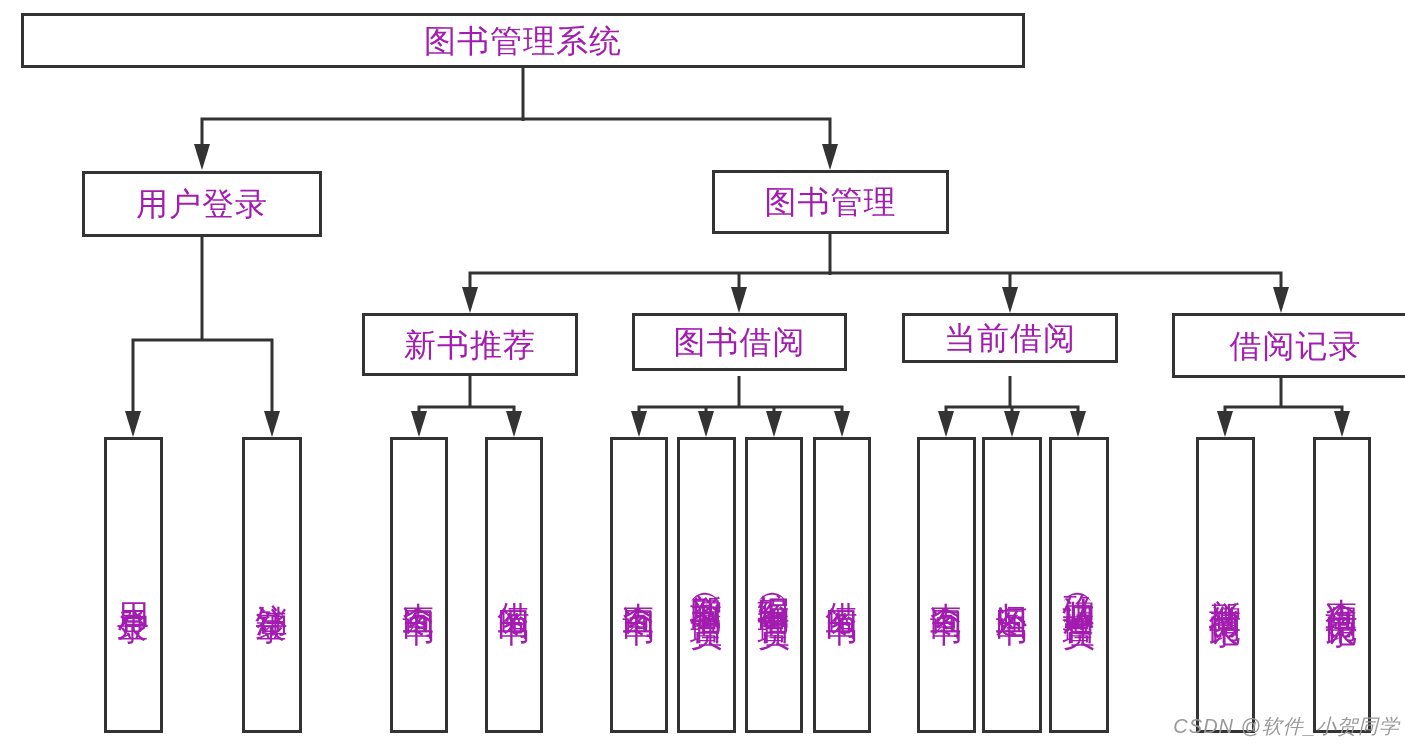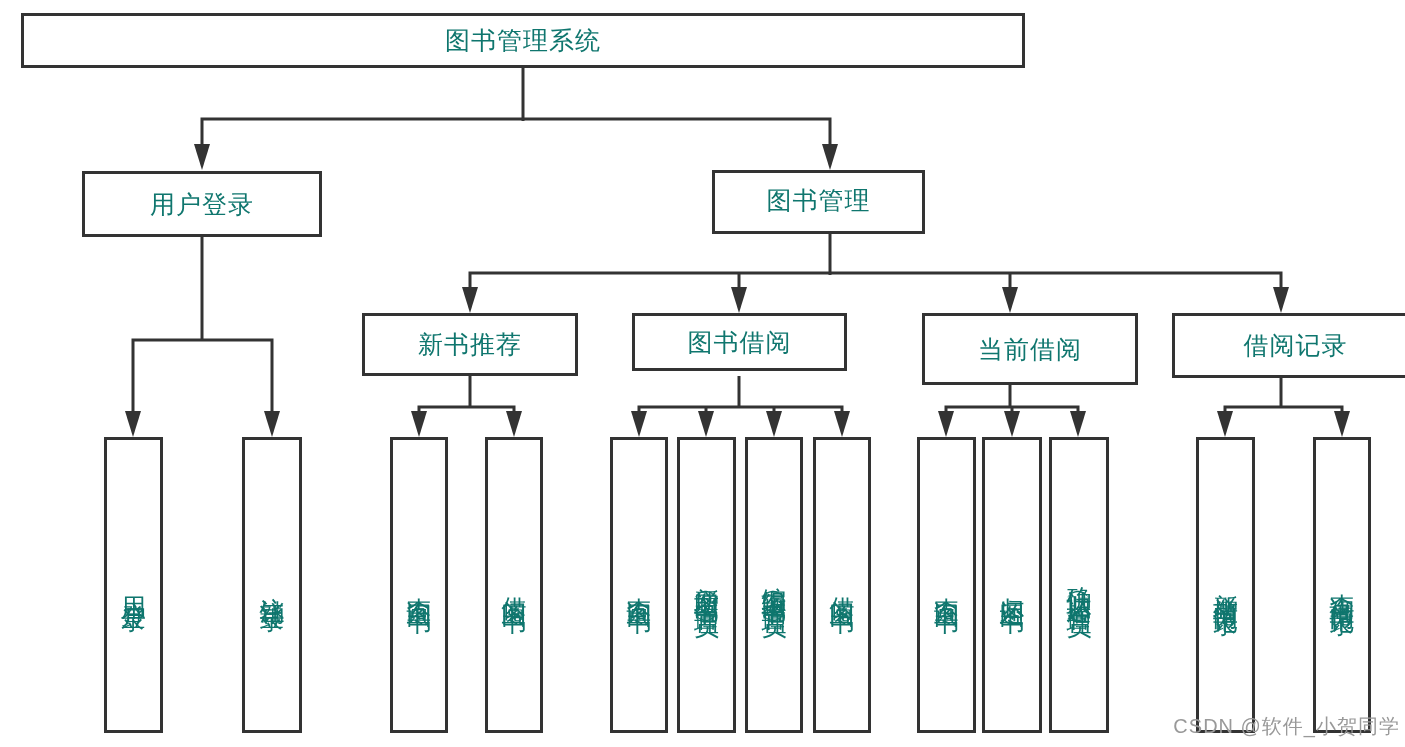--- a/index.html
+++ b/index.html
@@ -15,44 +15,45 @@
     position: absolute;
     left: 0; top: 0;
     width: 1405px; height: 747px;
     pointer-events: none;
   }
   .box {
     position: absolute;
     box-sizing: border-box;
     border: 3px solid #333333;
     background: #ffffff;
-    color: #0f766e;
+    color: #a21caf;
     display: flex;
     align-items: center;
     justify-content: center;
-    font-size: 25px;
+    font-size: 32px;
     line-height: 1;
   }
   .box.h { letter-spacing: 1px; white-space: nowrap; }
   .box.v > span {
     writing-mode: vertical-rl;
     text-orientation: mixed;
     letter-spacing: 4px;
     line-height: 1;
     white-space: nowrap;
   }
   .watermark {
     position: absolute;
     right: 5px;
     top: 713px;
     font-size: 20px;
     color: #999999;
     letter-spacing: 1px;
     z-index: 5;
     white-space: nowrap;
+    font-style: italic;
   }
 </style>
 </head>
 <body>
 
 <div class="stage">
 
   <svg class="wires" viewBox="0 0 1405 747" xmlns="http://www.w3.org/2000/svg">
     <g stroke="#333333" stroke-width="3" fill="none">
       <path d="M523 68 V121"></path>
@@ -94,25 +95,25 @@
       <polygon points="1004,411 1020,411 1012,437"></polygon>
       <polygon points="1070,411 1086,411 1078,437"></polygon>
       <polygon points="1217,411 1233,411 1225,437"></polygon>
       <polygon points="1334,411 1350,411 1342,437"></polygon>
     </g>
   </svg>
 
   <div class="box h" style="left:21px; top:13px; width:1004px; height:55px;">图书管理系统</div>
 
   <div class="box h" style="left:82px; top:171px; width:240px; height:66px;">用户登录</div>
-  <div class="box h" style="left:712px; top:170px; width:213px; height:64px;font-family:Liberation Mono, monospace;">图书管理</div>
+  <div class="box h" style="left:712px; top:170px; width:237px; height:64px;">图书管理</div>
 
   <div class="box h" style="left:362px; top:313px; width:216px; height:63px;">新书推荐</div>
   <div class="box h" style="left:632px; top:313px; width:215px; height:58px;">图书借阅</div>
-  <div class="box h" style="left:922px; top:313px; width:216px; height:72px;">当前借阅</div>
+  <div class="box h" style="left:902px; top:313px; width:216px; height:50px;">当前借阅</div>
   <div class="box h" style="left:1172px; top:313px; width:247px; height:65px;">借阅记录</div>
 
   <div class="box v" style="left:104px; top:437px; width:59px; height:296px;">
     <span>用户登录</span>
   </div>
   <div class="box v" style="left:242px; top:437px; width:60px; height:296px;">
     <span>注销登录</span>
   </div>
 
   <div class="box v" style="left:390px; top:437px; width:58px; height:296px;">

